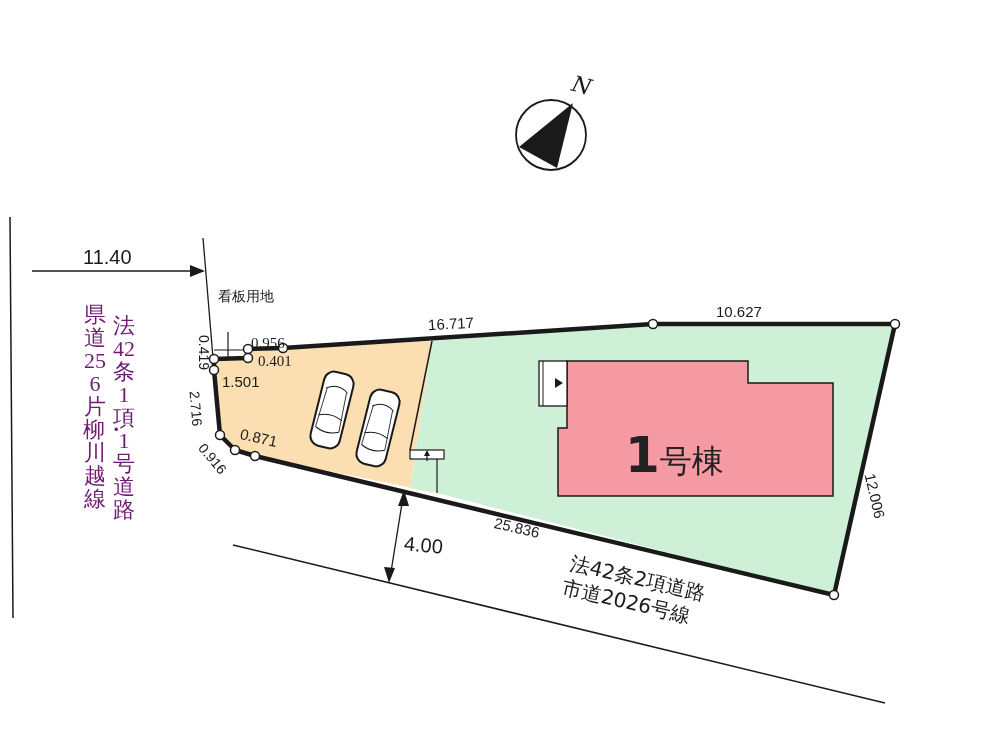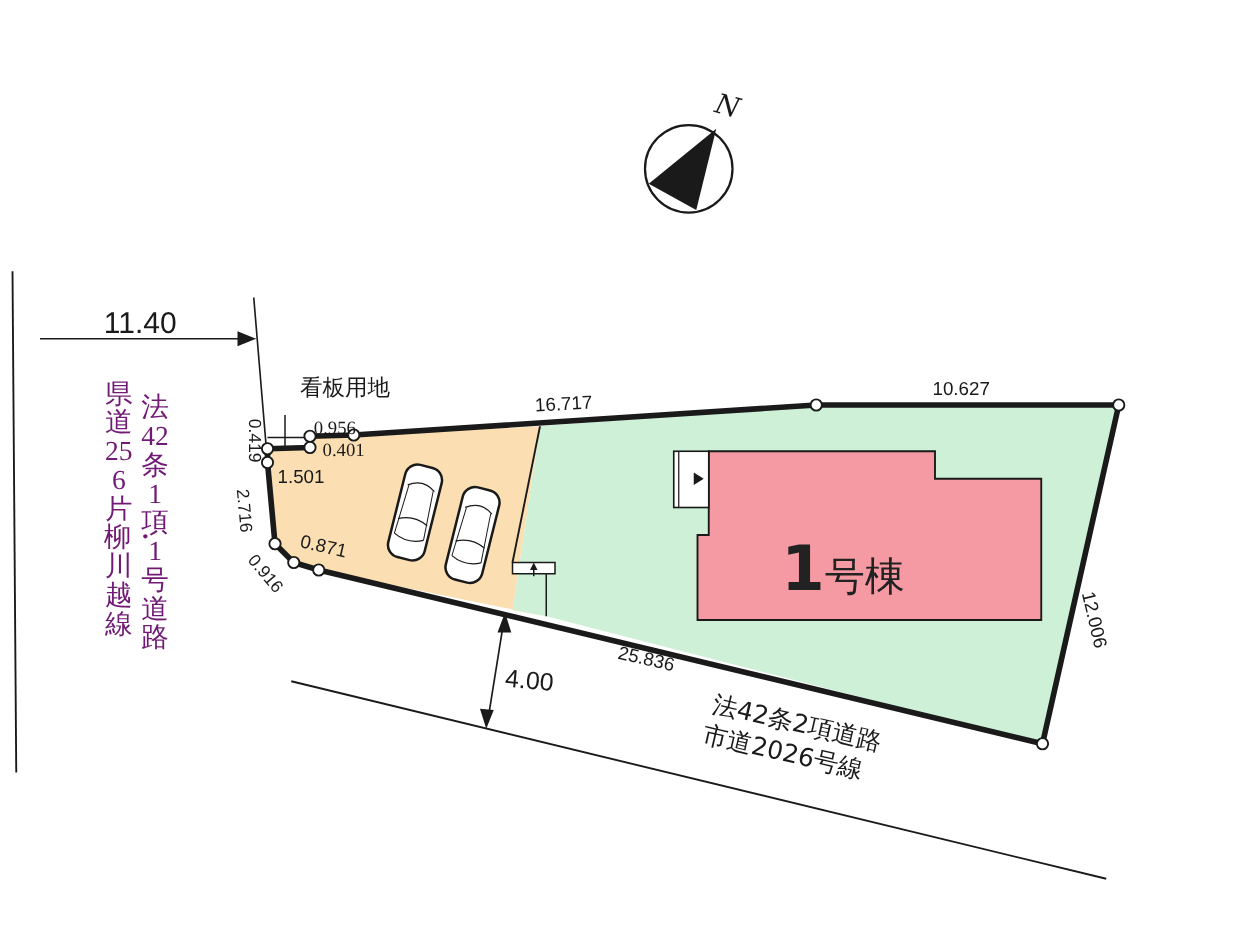--- a/index.html
+++ b/index.html
@@ -78,37 +78,37 @@
   <polygon points="555,378 555,388 563,383" fill="#1a1a1a"></polygon>
 
   <g>
     <circle cx="551" cy="135" r="35" fill="#ffffff" stroke="#1a1a1a" stroke-width="1.8"></circle>
     <polygon points="573,103 519,147 557,168" fill="#1a1a1a"></polygon>
   </g>
 </svg>
 
 <div class="lbl" style="left:572px;top:75px;font-size:22px;font-style:italic;font-family:'DejaVu Serif',serif;transform:rotate(15deg);">N</div>
 
-<div class="lbl" style="left:83px;top:247px;font-size:24px;">11.40</div>
+<div class="lbl" style="left:83px;top:247px;font-size:20px;">11.40</div>
 
 <div class="vert" style="left:112px;top:314px;">法42条1項1号道路</div>
 <div class="vert" style="left:83px;top:303px;">県道256片柳・川越線</div>
 
-<div class="lbl" style="left:218px;top:302px;font-size:18px;font-family:'DejaVu Sans',sans-serif;margin-left:22px;">看板用地</div>
+<div class="lbl" style="left:218px;top:289px;font-size:14px;font-family:'DejaVu Sans',sans-serif;">看板用地</div>
 
 <div class="lbl" style="left:251px;top:336px;font-family:Liberation Serif, serif;">0.956</div>
 <div class="lbl" style="left:258px;top:354px;font-family:Liberation Serif, serif;">0.401</div>
 <div class="lbl" style="left:186px;top:346px;transform:rotate(90deg);transform-origin:18px 7px;font-size:14px;">0.419</div>
 <div class="lbl" style="left:222px;top:374px;">1.501</div>
 <div class="lbl" style="left:178px;top:402px;transform:rotate(85deg);transform-origin:18px 7px;font-size:14px;">2.716</div>
 <div class="lbl" style="left:195px;top:452px;transform:rotate(50deg);transform-origin:18px 7px;font-size:14px;">0.916</div>
 <div class="lbl" style="left:240px;top:430px;transform:rotate(13deg);">0.871</div>
 
 <div class="lbl" style="left:428px;top:316px;transform:rotate(-3deg);">16.717</div>
-<div class="lbl" style="left:746px;top:304px;">10.627</div>
+<div class="lbl" style="left:716px;top:304px;">10.627</div>
 <div class="lbl" style="left:850px;top:490px;transform:rotate(77deg);transform-origin:25px 8px;">12.006</div>
 <div class="lbl" style="left:494px;top:520px;transform:rotate(13deg);">25.836</div>
 
 <div class="lbl" style="left:404px;top:535px;font-size:20px;transform:rotate(5deg);">4.00</div>
 
 <div class="road-label" style="left:573px;top:552px;transform:rotate(13deg);">法42条2項道路</div>
 <div class="road-label" style="left:565px;top:576px;transform:rotate(13deg);">市道2026号線</div>
 
 <div class="bldg" style="left:625px;top:398px;margin-top:28px;">
   <span class="num">1</span><span>号棟</span>

